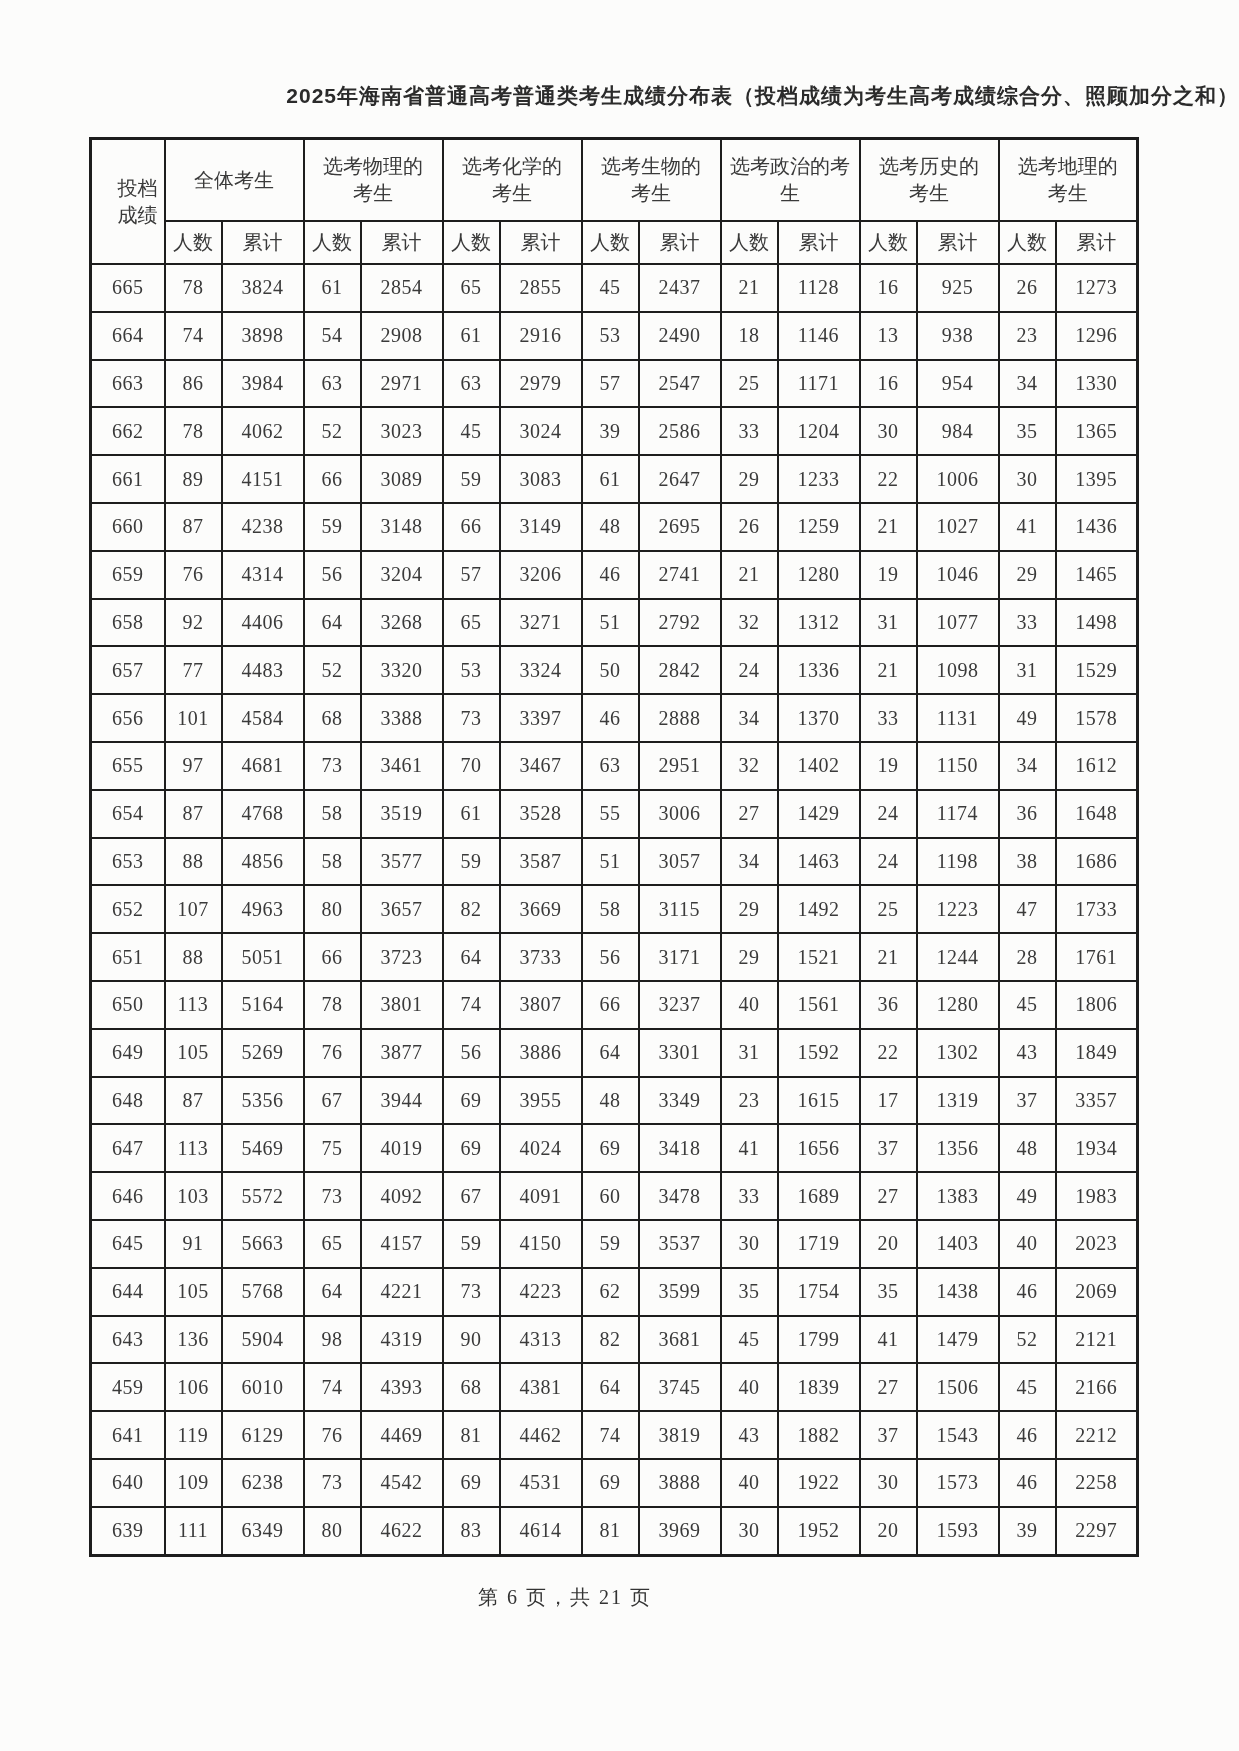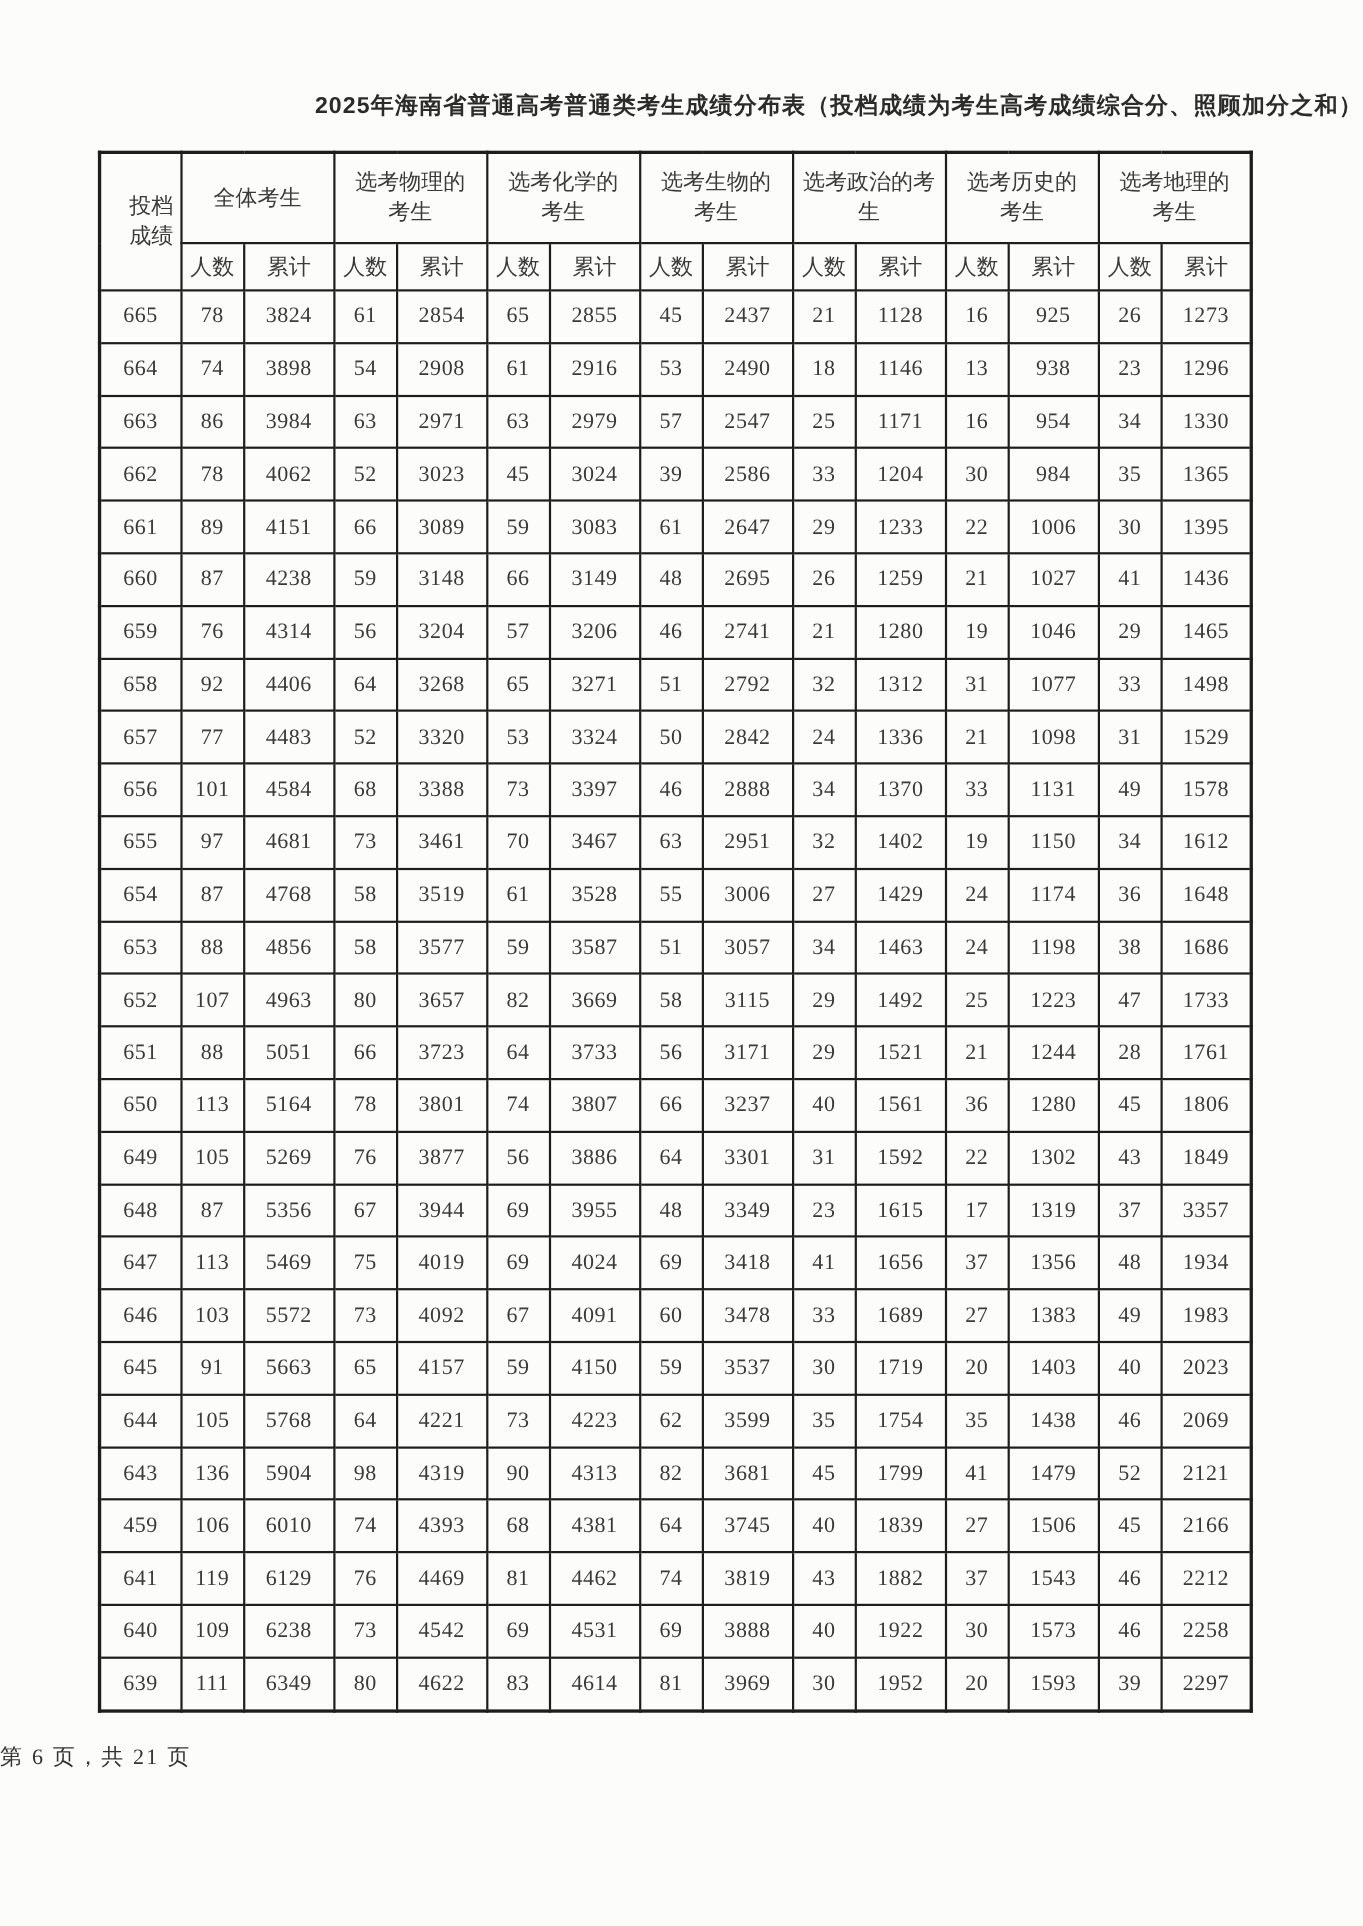--- a/index.html
+++ b/index.html
@@ -64,20 +64,21 @@
   .score-table tbody td {
     height: 45.8px;
     letter-spacing: 0.5px;
   }
   col.col-score { width: 74px; }
   col.col-num   { width: 57px; }
   col.col-cum   { width: 82px; }
   .footer {
     width: 1130px;
     margin-top: 27px;
+    text-align: center;
     font-size: 20px;
     letter-spacing: 2px;
     color: #333333;
   }
 </style>
 </head>
 <body>
 
 <div class="page">
 

